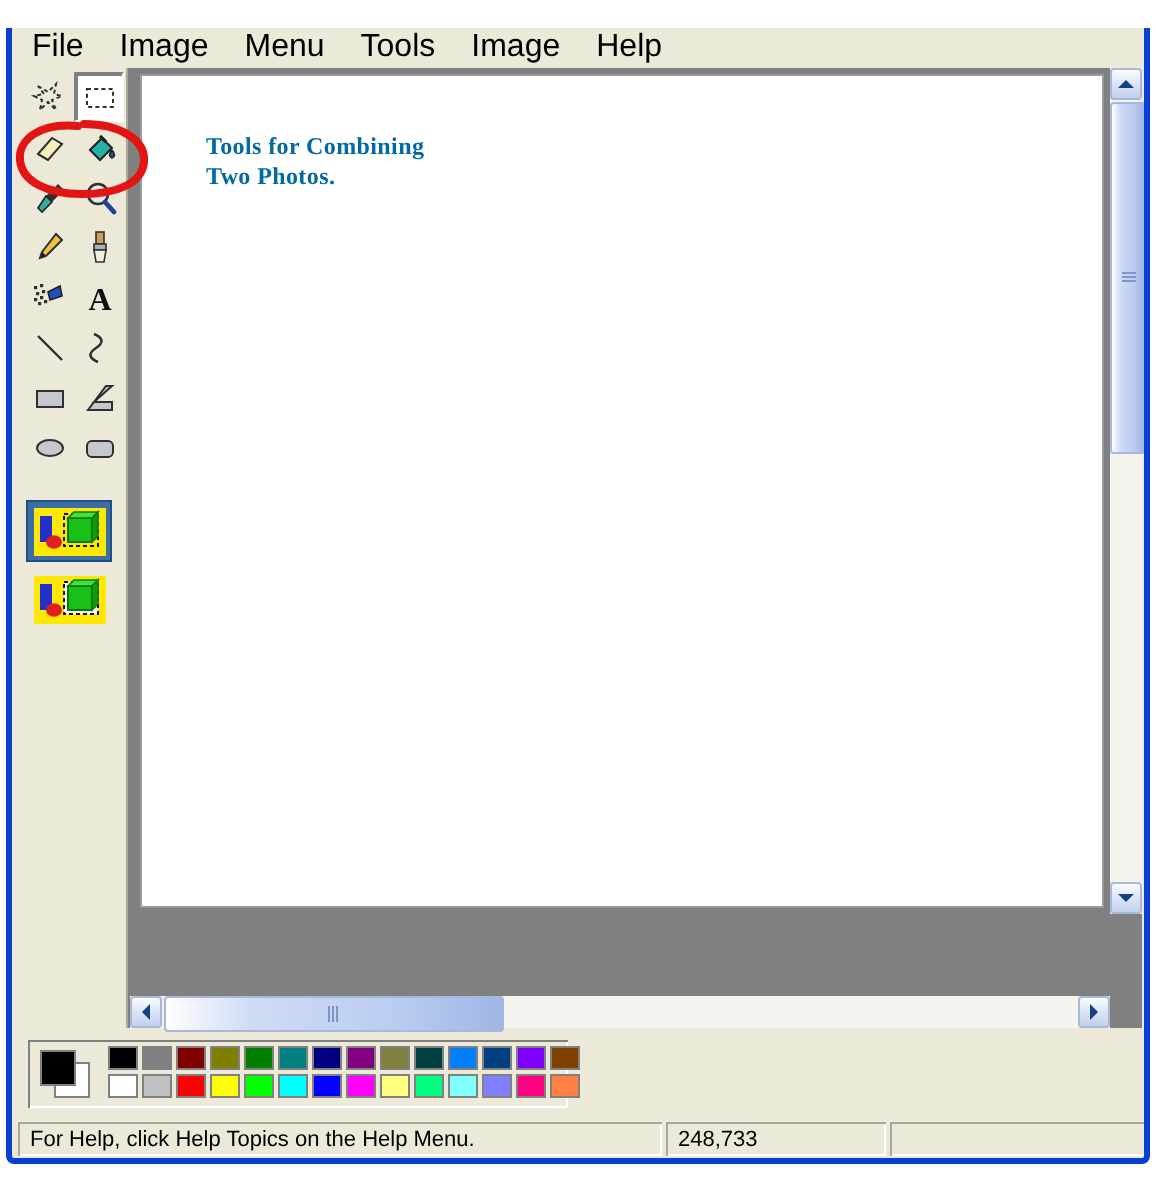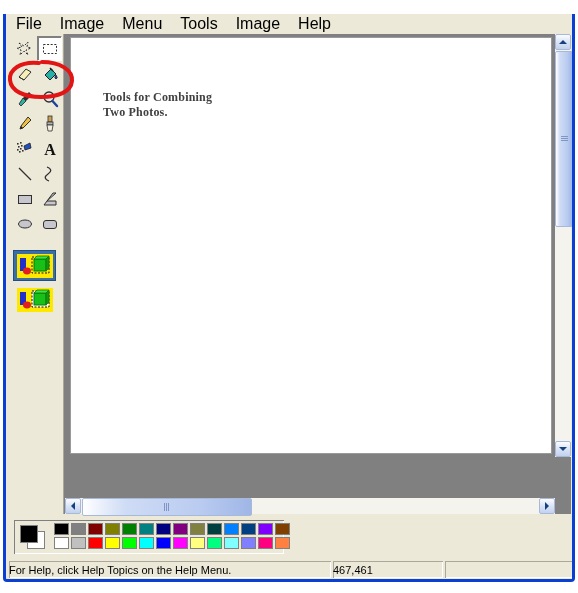--- a/index.html
+++ b/index.html
@@ -120,21 +120,21 @@
   #swatches{position:absolute;left:40px;top:3px;display:grid;grid-template-columns:repeat(14,16px);grid-auto-rows:13px;gap:1px;}
   .sw{width:15px;height:12px;box-sizing:border-box;border:1px solid #808080;}
 
   
   #statusbar{
     position:absolute;left:3px;top:546px;width:566px;height:19px;background:#ece9d8;
     display:flex;align-items:stretch;
   }
   .status-panel{
     box-sizing:border-box;font-size:11px;color:#000;display:flex;align-items:center;
-    box-shadow:inset 1px 1px 0 #aca899, inset -1px -1px 0 #ffffff;
+    padding-left:6px;box-shadow:inset 1px 1px 0 #aca899, inset -1px -1px 0 #ffffff;
     margin:1px 2px 1px 0;
   }
   #status-help{width:322px;}
   #status-coords{width:110px;}
   #status-size{flex:1;position:relative;}
 
   
   #annot{position:absolute;left:0;top:0;width:578px;height:593px;pointer-events:none;}
 </style>
 </head>
@@ -321,21 +321,21 @@
           <rect x="16" y="4" width="17" height="16" fill="#ffffff" stroke="#101010" stroke-width="1" stroke-dasharray="2 1.5"></rect>
           <rect x="18" y="6" width="12" height="12" fill="#18c018" stroke="#0a7a0a" stroke-width="1"></rect>
           <path d="M18 6 L21 3 L33 3 L30 6 Z" fill="#40e040" stroke="#0a7a0a" stroke-width=".8"></path>
           <path d="M30 6 L33 3 L33 15 L30 18 Z" fill="#0f9a0f" stroke="#0a7a0a" stroke-width=".8"></path>
         </svg>
       </div>
     </div>
 
     <div id="canvasregion">
       <div id="canvaspaper" style="background: rgb(255, 255, 255);">
-        <div id="canvas-text" style="color: #404040; margin-top: 24px;"><span>Tools for Combining</span>
+        <div id="canvas-text" style="color: #0369a1;"><span>Tools for Combining</span>
 <span>Two Photos.</span></div>
       </div>
 
       <div id="vscroll">
         <div class="sb-btn" style="left:0;top:0;">
           <div class="arr arr-up"></div>
         </div>
         <div class="sb-thumb" style="left:0;top:17px;width:16px;height:174px;">
           <div class="grip-v"></div>
         </div>
@@ -392,21 +392,21 @@
           <div class="sw" style="background: rgb(128, 255, 255);"></div>
           <div class="sw" style="background: rgb(128, 128, 255);"></div>
           <div class="sw" style="background: rgb(255, 0, 128);"></div>
           <div class="sw" style="background: rgb(255, 128, 64);"></div>
         </div>
     </div>
   </div>
 
   <div id="statusbar">
     <div class="status-panel" id="status-help">For Help, click Help Topics on the Help Menu.</div>
-    <div class="status-panel" id="status-coords">467,461</div>
+    <div class="status-panel" id="status-coords">248,733</div>
     <div class="status-panel" id="status-size"></div>
   </div>
 
 </div>
 
 <svg id="annot" viewBox="0 0 578 593">
   <path d="M39 63 C20 61, 9 70, 10 80 C11 91, 24 97, 41 97 C58 97, 71 92, 72 81 C73 70, 60 62, 42 62" fill="none" stroke="#e21414" stroke-width="4" stroke-linecap="round"></path>
 </svg>
 
 </body></html>

